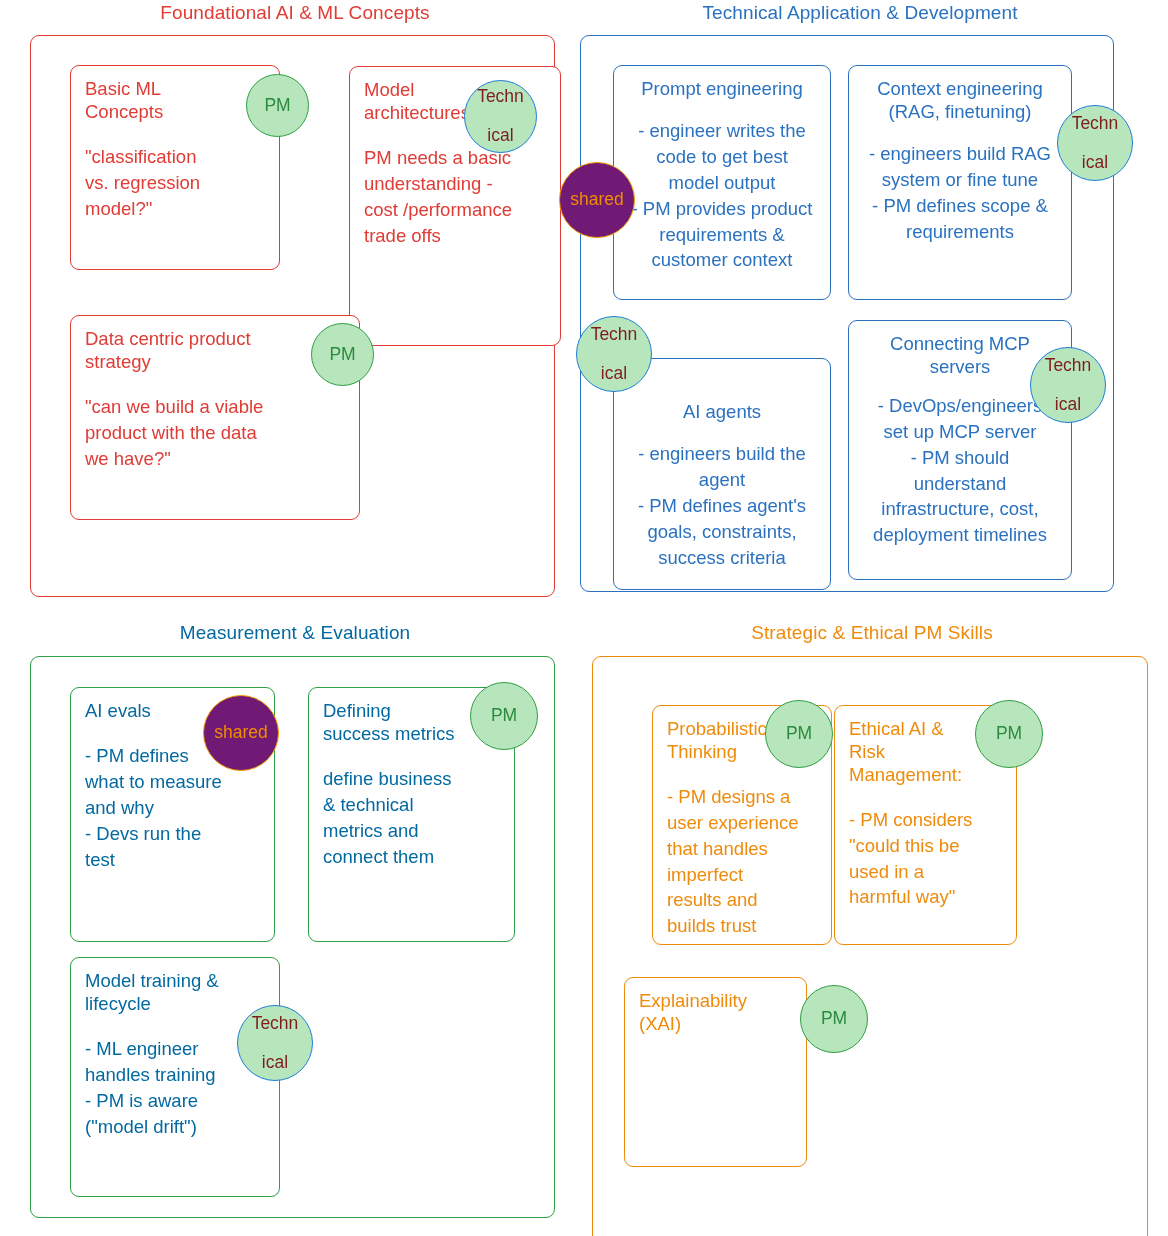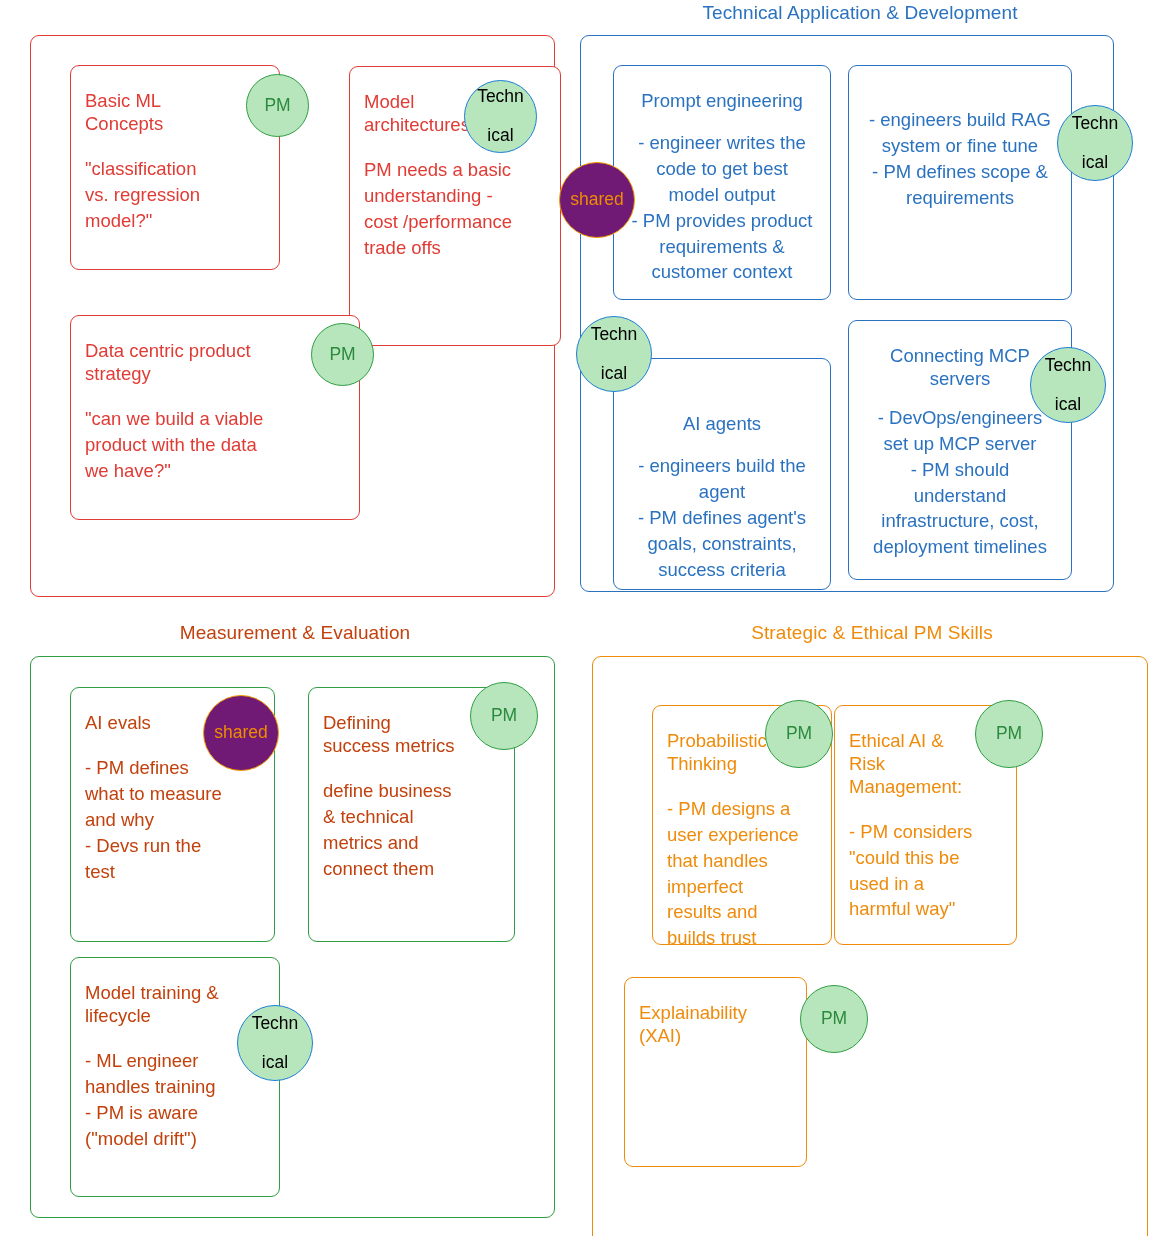--- a/index.html
+++ b/index.html
@@ -19,51 +19,52 @@
     white-space:nowrap;
   }
   .quad-box{
     position:absolute;left:0;border-style:solid;border-width:1.6px;
     border-radius:9px;background:#fff;box-sizing:border-box;
   }
 
   
   .card{
     position:absolute;border-style:solid;border-width:1.6px;border-radius:9px;
-    background:#fff;box-sizing:border-box;padding:24px 14px 10px 14px;
+    background:#fff;box-sizing:border-box;padding:12px 14px 10px 14px;
   }
   .card-title{font-size:18.5px;line-height:1.24;margin:0 0 0 0;white-space:pre-line;}
   .card-body{font-size:18.5px;line-height:1.40;margin-top:20px;white-space:pre-line;}
   .card.center{text-align:center;padding-left:8px;padding-right:8px;}
   .card.center .card-body{margin-top:17px;}
 
   
   .badge{
     position:absolute;border-style:solid;border-width:1.8px;border-radius:50%;
     display:flex;align-items:center;justify-content:center;text-align:center;
     box-sizing:border-box;z-index:6;
     font-size:17.5px;line-height:1.12;
   }
   .badge.pm{background:#b8e6bc;border-color:#2f9e44;color:#2b8a3e;}
-  .badge.tech{background:#b8e6bc;border-color:#1c7ed6;color:#000000;}
+  .badge.tech{background:#b8e6bc;border-color:#1c7ed6;color:#7f1d1d;}
   .badge.shared{background:#701a75;border-color:#f59f00;color:#f08c00;}
   .badge span{display:block;pointer-events:none;}
 
   
   .red   {color:#e03b34;} .red-b   {border-color:#e03b34;}
   .blue  {color:#2a72c0;} .blue-b  {border-color:#2a72c0;}
-  .green {color:#c2410c;} .green-b {border-color:#2f9e44;}
+  .green {color:#0369a1;} .green-b {border-color:#2f9e44;}
   .orange{color:#ef8b0b;} .orange-b{border-color:#ef8b0b;}
 </style>
 </head>
 <body>
 
 <div class="canvas">
 
   <div class="quad" style="left:30px;top:2px;width:530px;height:600px;">
+    <div class="quad-title red">Foundational AI &amp; ML Concepts</div>
     <div class="quad-box red-b" style="top:33px;width:525px;height:562px;"></div>
 
     <div class="card red red-b" style="left:40px;top:63px;width:210px;height:205px;">
       <div class="card-title">Basic ML
 Concepts</div>
       <div class="card-body">"classification
 vs. regression
 model?"</div>
     </div>
     <div class="badge pm" style="left:216px;top:72px;width:63px;height:63px;">
@@ -105,20 +106,22 @@
 model output
 - PM provides product
 requirements &amp;
 customer context</div>
     </div>
     <div class="badge shared" style="left:-21px;top:160px;width:76px;height:76px;">
       <span>shared</span>
     </div>
 
     <div class="card center blue blue-b" style="left:268px;top:63px;width:224px;height:235px;">
+      <div class="card-title">Context engineering
+(RAG, finetuning)</div>
       <div class="card-body">- engineers build RAG
 system or fine tune
 - PM defines scope &amp;
 requirements</div>
     </div>
     <div class="badge tech" style="left:477px;top:103px;width:76px;height:76px;">
       <span><span>Techn</span><br><span>ical</span></span>
     </div>
 
     <div class="card center blue blue-b" style="left:33px;top:320px;width:218px;height:232px;margin-top:36px;">

